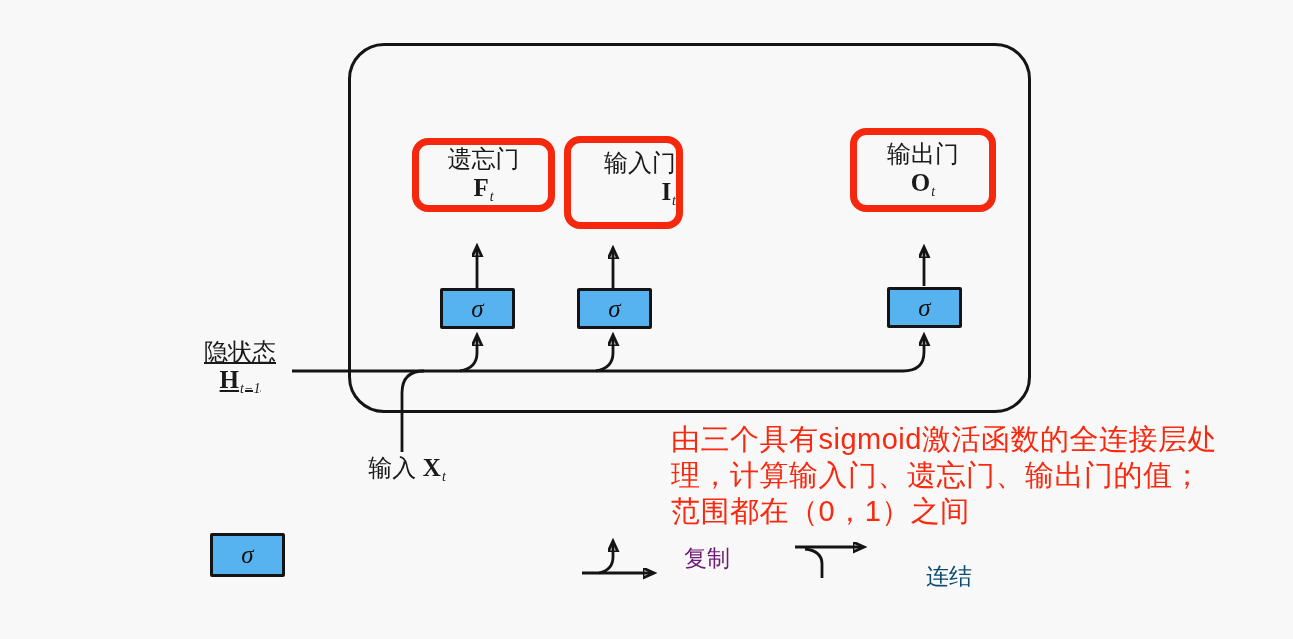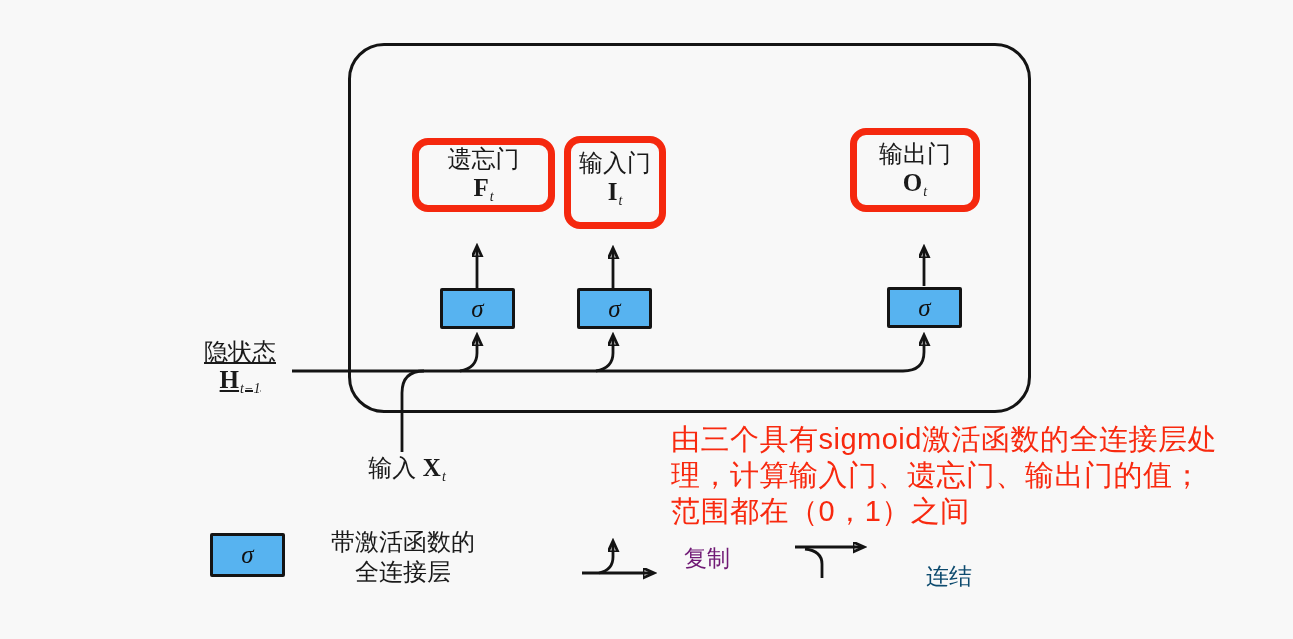--- a/index.html
+++ b/index.html
@@ -30,22 +30,22 @@
   
   .gate{
     position:absolute;
     box-sizing:border-box;
     border:7px solid #f5280e;
     border-radius:16px;
     display:flex;flex-direction:column;align-items:center;
     color:#1a1a1a;
   }
   .gate-forget{left:412px;top:138px;width:143px;height:74px;justify-content:center;}
-  .gate-input{left:564px;top:136px;width:102px;height:93px;justify-content:flex-start;padding-top:5px;}
-  .gate-output{left:850px;top:128px;width:130px;height:84px;justify-content:center;}
+  .gate-input{left:564px;top:136px;width:119px;height:93px;justify-content:flex-start;padding-top:5px;align-items:flex-end;}
+  .gate-output{left:850px;top:128px;width:146px;height:84px;justify-content:center;}
   .gate-name{font-size:24px;line-height:30px;white-space:nowrap;}
   .sym{
     font-family:"Liberation Serif",serif;
     font-weight:bold;font-size:25px;line-height:28px;
   }
   .sub{
     font-family:"Liberation Serif",serif;
     font-style:italic;font-weight:normal;
     font-size:14px;
     position:relative;top:5px;margin-left:1px;
@@ -151,24 +151,20 @@
     <div>隐状态</div>
     <div class="sym"><span>H</span><span class="sub">t−1</span></div>
   </div>
 
   <div class="input-label">
     <span>输入</span>
     <span class="sym"><span>X</span><span class="sub">t</span></span>
   </div>
 
   <div class="sigma sigma-legend">σ</div>
-  <div class="legend-text">
-    <div>带激活函数的</div>
-    <div>全连接层</div>
-  </div>
   <div class="copy-label">复制</div>
   <div class="concat-label">连结</div>
 
   <div class="annotation">
     <div>由三个具有sigmoid激活函数的全连接层处</div>
     <div>理，计算输入门、遗忘门、输出门的值；</div>
     <div>范围都在（0，1）之间</div>
   </div>
 
 </div>

